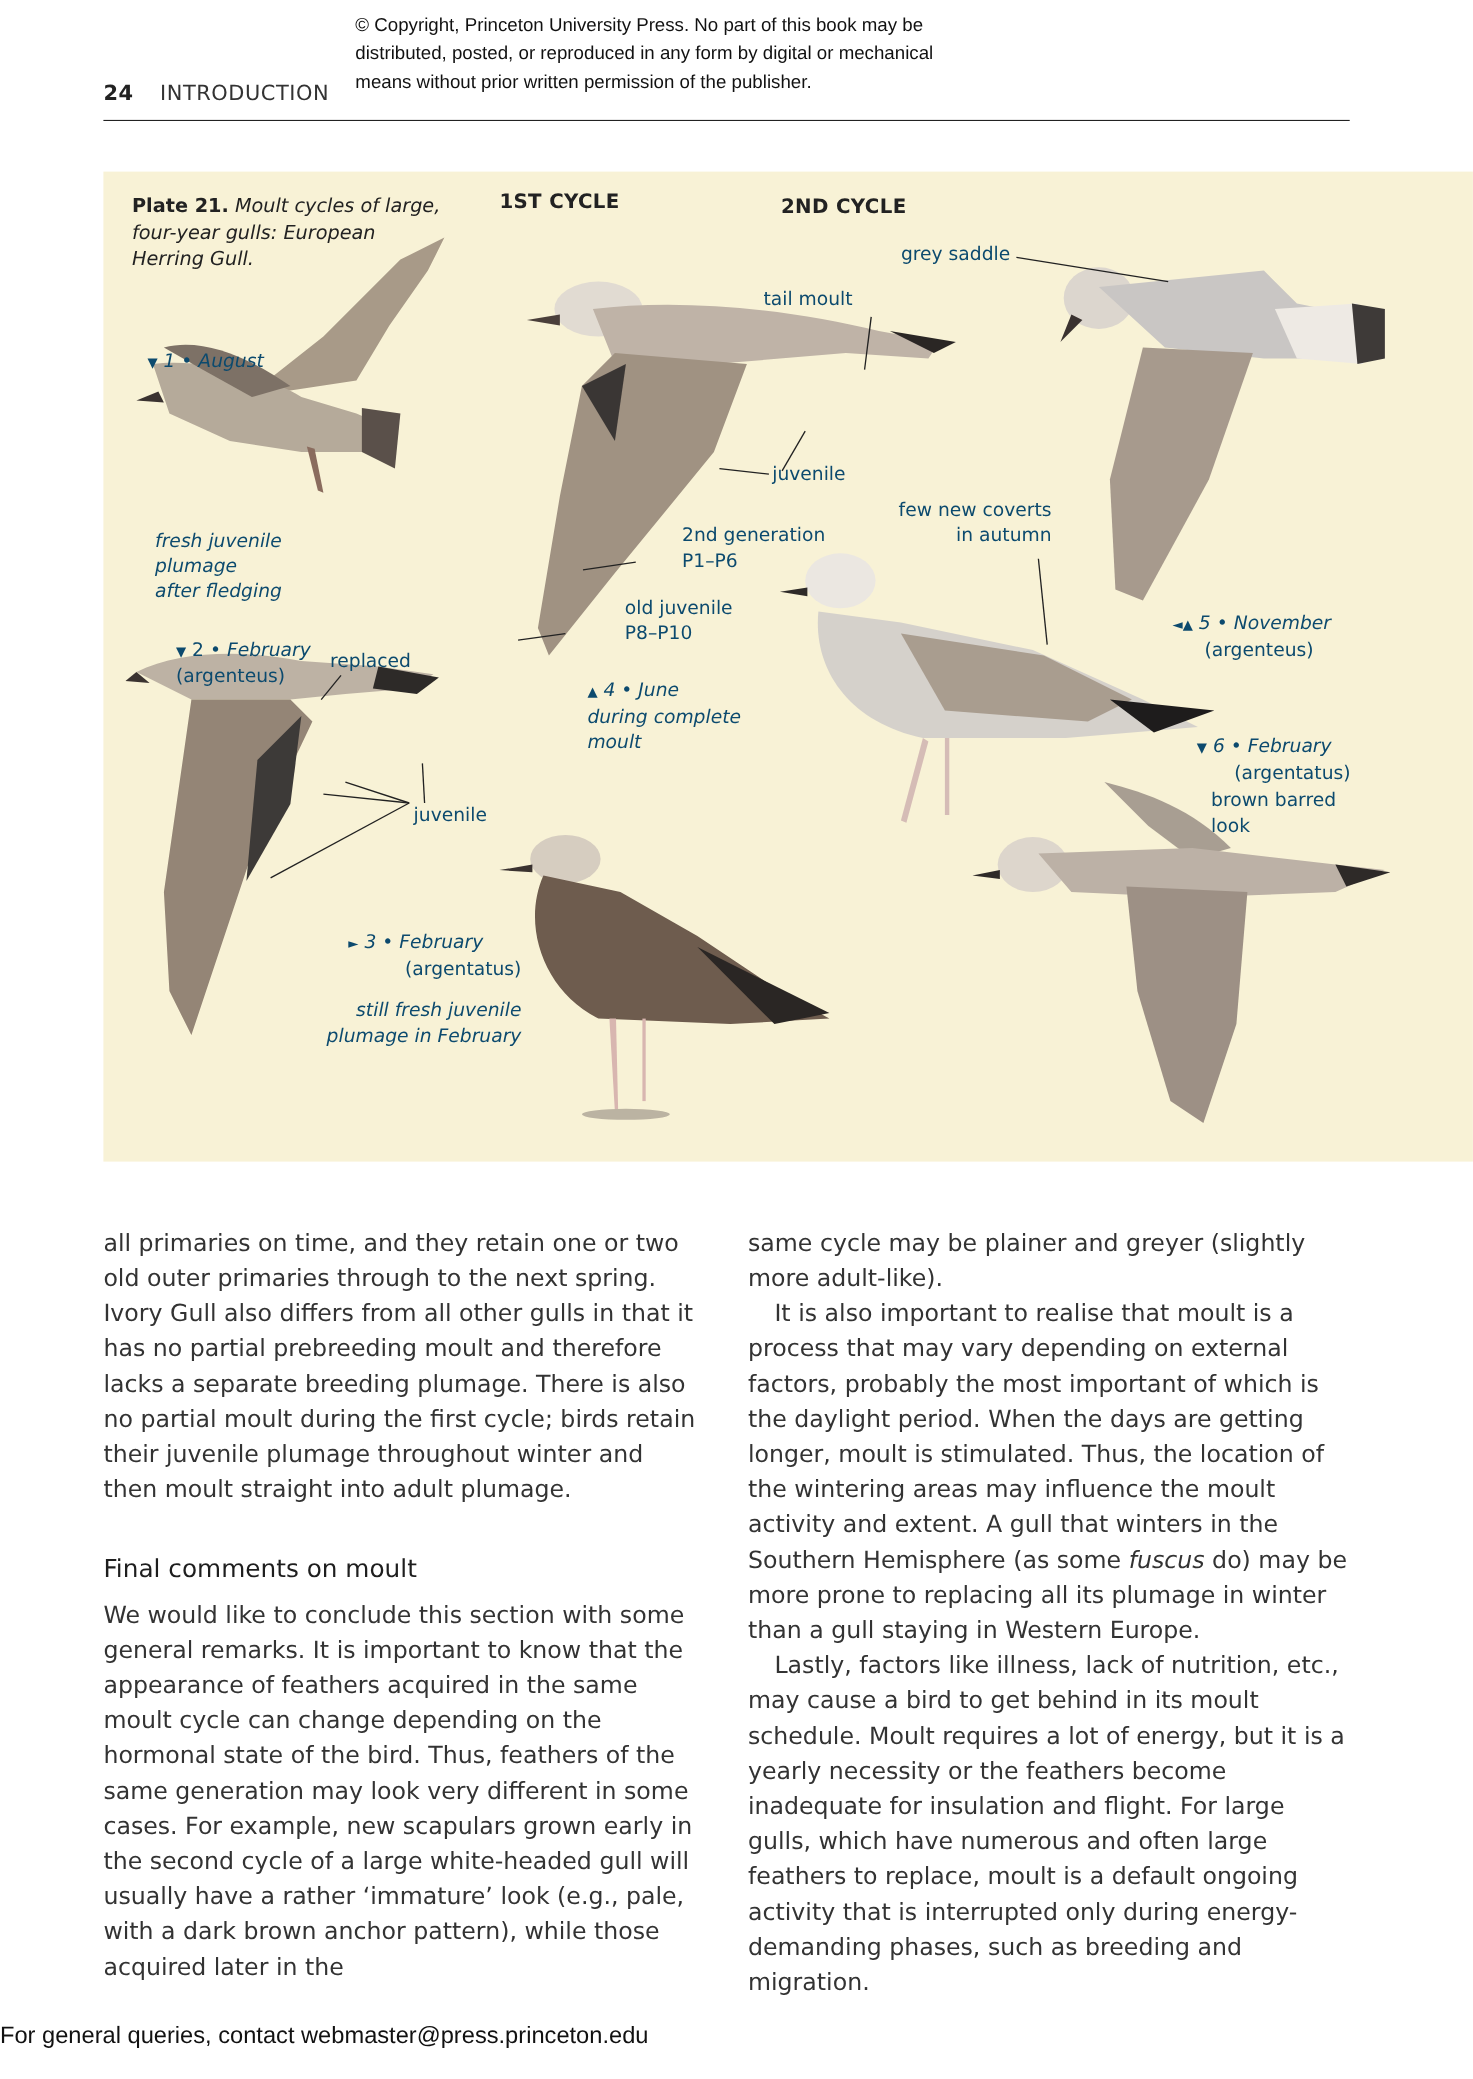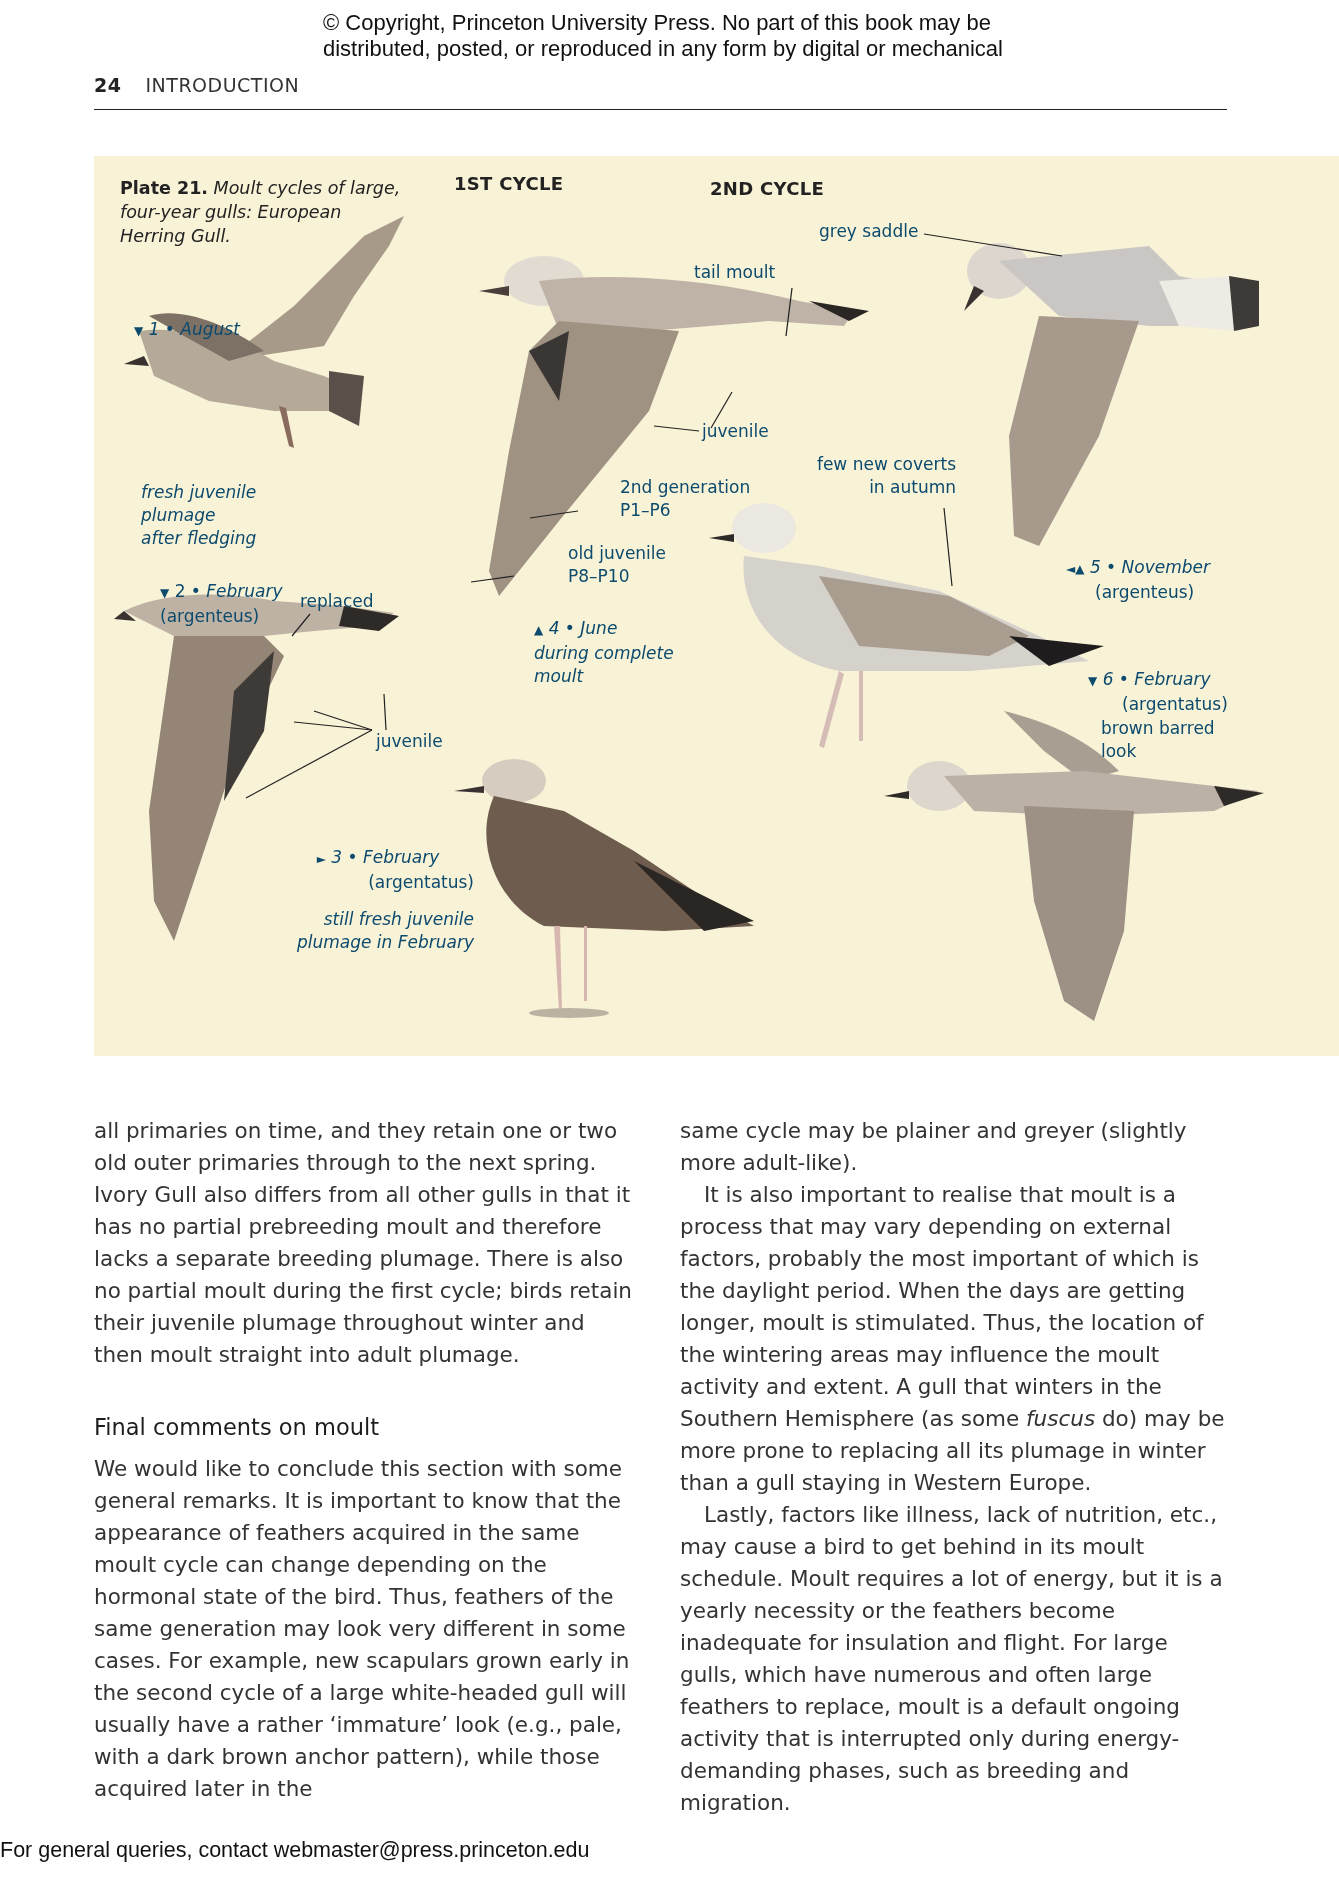--- a/index.html
+++ b/index.html
@@ -3,21 +3,21 @@
   <meta charset="utf-8">
   <style>
     html, body { margin: 0; padding: 0; }
     body {
       width: 1339px; height: 1890px; position: relative; overflow: hidden;
       background: #ffffff; color: #2a2a2a;
       font-family: "DejaVu Sans", "Liberation Sans", sans-serif;
     }
     .copyright {
       position: absolute; left: 323px; top: 10px; width: 720px;
-      font-family: "Liberation Sans", sans-serif; font-size: 22px; line-height: 26px; color: #111;
+      font-family: "Liberation Sans", sans-serif; font-size: 17px; line-height: 26px; color: #111;
     }
     .running-head {
       position: absolute; left: 94px; top: 74px;
       font-size: 19px; letter-spacing: 0.5px; color: #333;
     }
     .running-head .pg { font-weight: bold; color: #222; margin-right: 24px; }
     .head-rule { position: absolute; left: 94px; top: 109px; width: 1133px; height: 0; border-top: 1.5px solid #222; }
 
     .plate {
       position: absolute; left: 94px; top: 156px; width: 1245px; height: 900px;
@@ -46,20 +46,21 @@
       position: absolute; left: 0; width: 1339px; top: 1838px; text-align: left;
       font-family: "Liberation Sans", sans-serif; font-size: 21.5px; color: #111;
     }
   </style>
 </head>
 <body>
 
 <div class="copyright">
   <div>© Copyright, Princeton University Press. No part of this book may be</div>
   <div>distributed, posted, or reproduced in any form by digital or mechanical</div>
+  <div>means without prior written permission of the publisher.</div>
 </div>
 
 <div class="running-head">
   <span class="pg">24</span><span>INTRODUCTION</span>
 </div>
 <div class="head-rule"></div>
 
 <div class="plate">
 
   <svg class="bird" style="left:20px;top:30px;width:340px;height:300px" viewBox="0 0 340 300">

